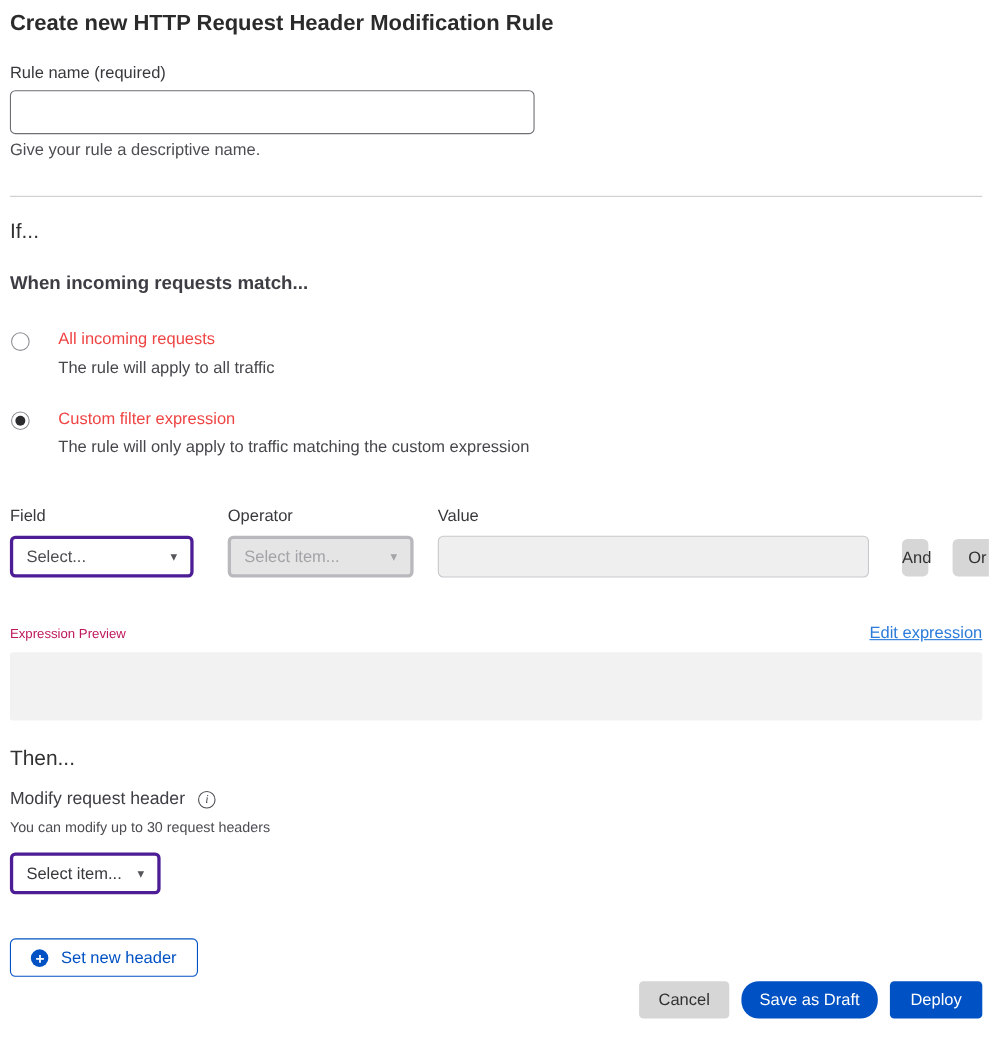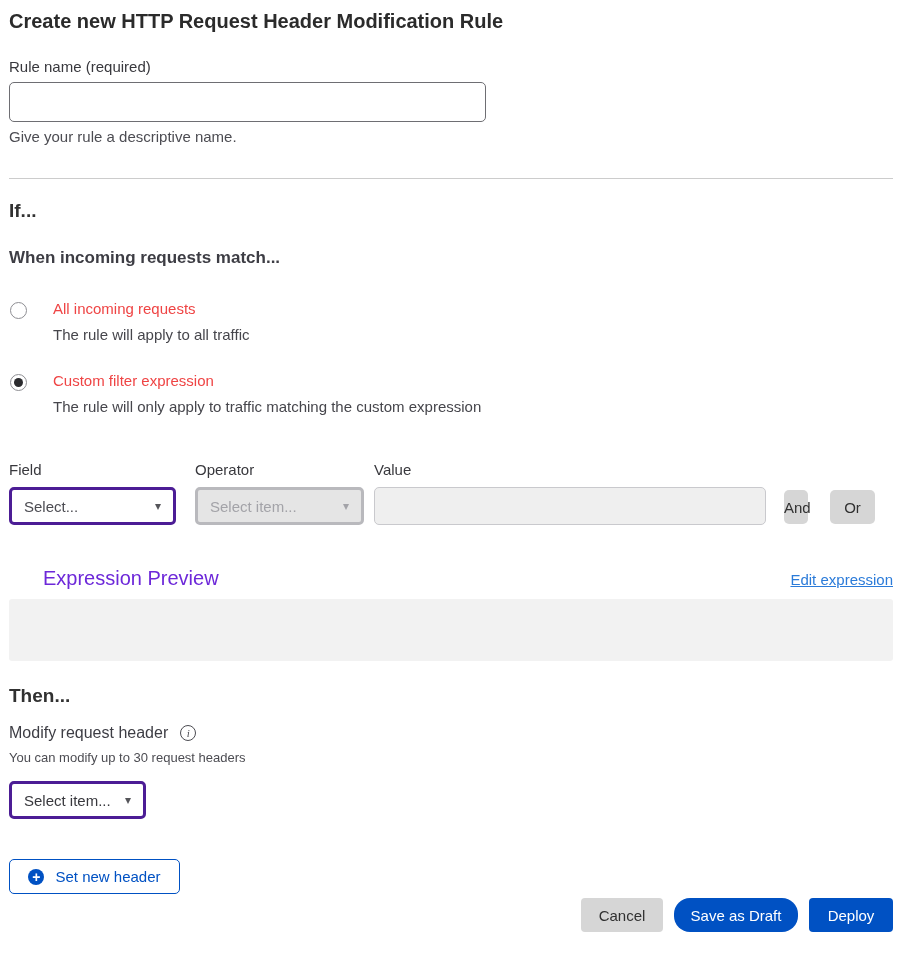--- a/index.html
+++ b/index.html
@@ -49,21 +49,21 @@
 
   .divider {
     border: none;
     border-top: 1px solid #cccccc;
     margin-top: 33px;
   }
 
   .section-heading {
     margin-top: 21px;
     font-size: 19px;
-    font-weight: 700;
+    font-weight: 400;
     color: #313131;
   }
 
   .sub-heading {
     margin-top: 26px;
     font-size: 17px;
     font-weight: 700;
     color: #3d3d44;
   }
 
@@ -106,20 +106,21 @@
     font-size: 15px;
     color: #46464c;
     margin-top: 7px;
   }
 
   
   .builder-row {
     margin-top: 46px;
     display: flex;
     align-items: flex-start;
+    gap: 12px;
   }
   .builder-col .col-label {
     font-size: 15px;
     color: #38383d;
     margin-bottom: 9px;
   }
 
   .select-box {
     height: 38px;
     border: 3px solid #4c1d95;
@@ -182,21 +183,21 @@
   .and-btn { width: 24px; margin-right: 22px; }
   .or-btn  { width: 45px; }
 
   
   .preview-row {
     margin-top: 42px;
     display: flex;
     align-items: baseline;
     justify-content: space-between;
   }
-  .preview-label { font-size: 20px; color: #6d28d9; margin-left: 34px; }
+  .preview-label { font-size: 12px; color: #be185d; }
   .edit-link {
     font-size: 15px;
     color: #2b7bd9;
     text-decoration: underline;
     cursor: pointer;
   }
   .preview-box {
     margin-top: 9px;
     width: 100%;
     height: 62px;

